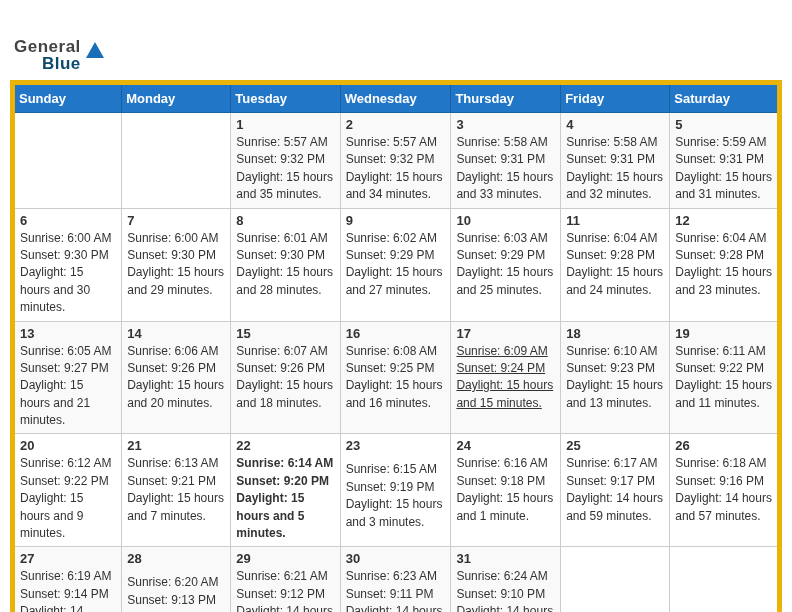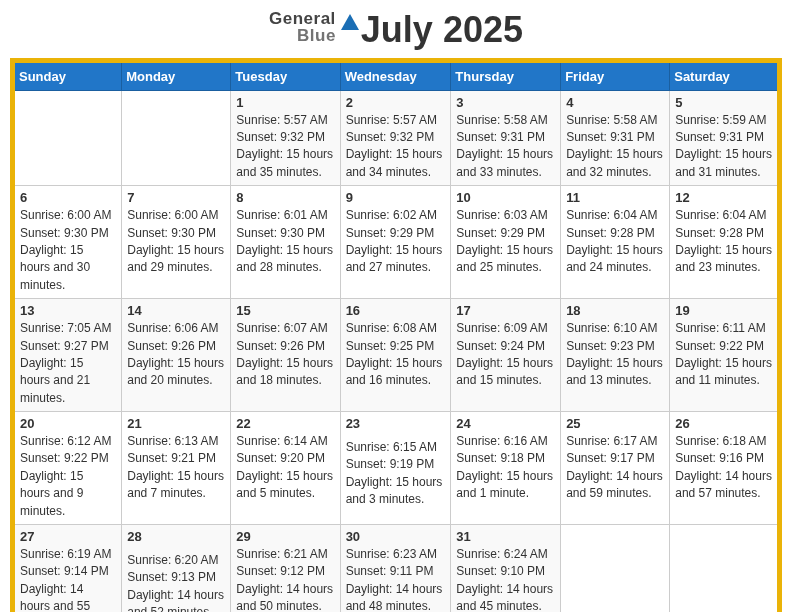--- a/index.html
+++ b/index.html
@@ -5,24 +5,25 @@
     * { box-sizing: border-box; margin: 0; padding: 0; }
     body {
       font-family: Arial, sans-serif;
       background: #fff;
       width: 792px;
       min-height: 612px;
       padding: 10px;
     }
     .header {
       display: flex;
-      justify-content: center;
+      justify-content: space-between;
       align-items: flex-start;
       margin-bottom: 8px;
       padding: 0 4px;
+      margin-top: 28px;
     }
     .logo {
       display: flex;
       align-items: center;
       gap: 2px;
     }
     .title-block {
       text-align: right;
     }
     .month-title {
@@ -78,31 +79,30 @@
     }
   </style>
 </head>
 <body>
 
 <div class="header">
   <div class="logo">
     <div style="display:flex;align-items:flex-start;gap:0;">
       <div style="display:flex;flex-direction:column;align-items:flex-end;line-height:1;">
         <span style="font-size:17px;font-weight:bold;color:#444;letter-spacing:0.5px;">General</span>
-        <span style="font-size:17px;font-weight:bold;color:#737373;letter-spacing:0.5px;">Blue</span>
+        <span style="font-size:17px;font-weight:bold;color:#0c4a6e;letter-spacing:0.5px;">Blue</span>
       </div>
       <div style="margin-left:3px;margin-top:2px;">
         <svg width="22" height="22" viewBox="0 0 22 22">
           <polygon points="11,2 20,18 2,18" fill="#1a6eb5"></polygon>
         </svg>
       </div>
     </div>
   </div>
   <div class="title-block">
-    <div class="month-title">July 2025</div>
   </div>
 </div>
 
 <table>
   <thead>
     <tr>
     <th>Sunday</th>
         <th>Monday</th>
         <th>Tuesday</th>
         <th>Wednesday</th>
@@ -186,21 +186,21 @@
         <td>
           <span class="day-num">12</span>
           <div class="day-info" style="white-space: pre-line;">Sunrise: 6:04 AM
 Sunset: 9:28 PM
 Daylight: 15 hours and 23 minutes.</div>
         </td>
       </tr>
       <tr>
         <td>
           <span class="day-num">13</span>
-          <div class="day-info" style="white-space: pre-line;">Sunrise: 7:05 AM
+          <div class="day-info" style="white-space: pre-line;">Sunrise: 6:05 AM
 Sunset: 9:27 PM
 Daylight: 15 hours and 21 minutes.</div>
         </td>
         <td>
           <span class="day-num">14</span>
           <div class="day-info" style="white-space: pre-line;">Sunrise: 6:06 AM
 Sunset: 9:26 PM
 Daylight: 15 hours and 20 minutes.</div>
         </td>
         <td>
@@ -210,21 +210,21 @@
 Daylight: 15 hours and 18 minutes.</div>
         </td>
         <td>
           <span class="day-num">16</span>
           <div class="day-info" style="white-space: pre-line;">Sunrise: 6:08 AM
 Sunset: 9:25 PM
 Daylight: 15 hours and 16 minutes.</div>
         </td>
         <td>
           <span class="day-num">17</span>
-          <div class="day-info" style="white-space: pre-line;">Sunrise: 6:09 AM
+          <div class="day-info" style="white-space: pre-line; text-decoration: underline;">Sunrise: 6:09 AM
 Sunset: 9:24 PM
 Daylight: 15 hours and 15 minutes.</div>
         </td>
         <td>
           <span class="day-num">18</span>
           <div class="day-info" style="white-space: pre-line;">Sunrise: 6:10 AM
 Sunset: 9:23 PM
 Daylight: 15 hours and 13 minutes.</div>
         </td>
         <td>
@@ -242,21 +242,21 @@
 Daylight: 15 hours and 9 minutes.</div>
         </td>
         <td>
           <span class="day-num">21</span>
           <div class="day-info" style="white-space: pre-line;">Sunrise: 6:13 AM
 Sunset: 9:21 PM
 Daylight: 15 hours and 7 minutes.</div>
         </td>
         <td>
           <span class="day-num">22</span>
-          <div class="day-info" style="white-space: pre-line;">Sunrise: 6:14 AM
+          <div class="day-info" style="white-space: pre-line; font-weight: bold;">Sunrise: 6:14 AM
 Sunset: 9:20 PM
 Daylight: 15 hours and 5 minutes.</div>
         </td>
         <td>
           <span class="day-num">23</span>
           <div class="day-info" style="white-space: pre-line; margin-top: 8px;">Sunrise: 6:15 AM
 Sunset: 9:19 PM
 Daylight: 15 hours and 3 minutes.</div>
         </td>
         <td>

